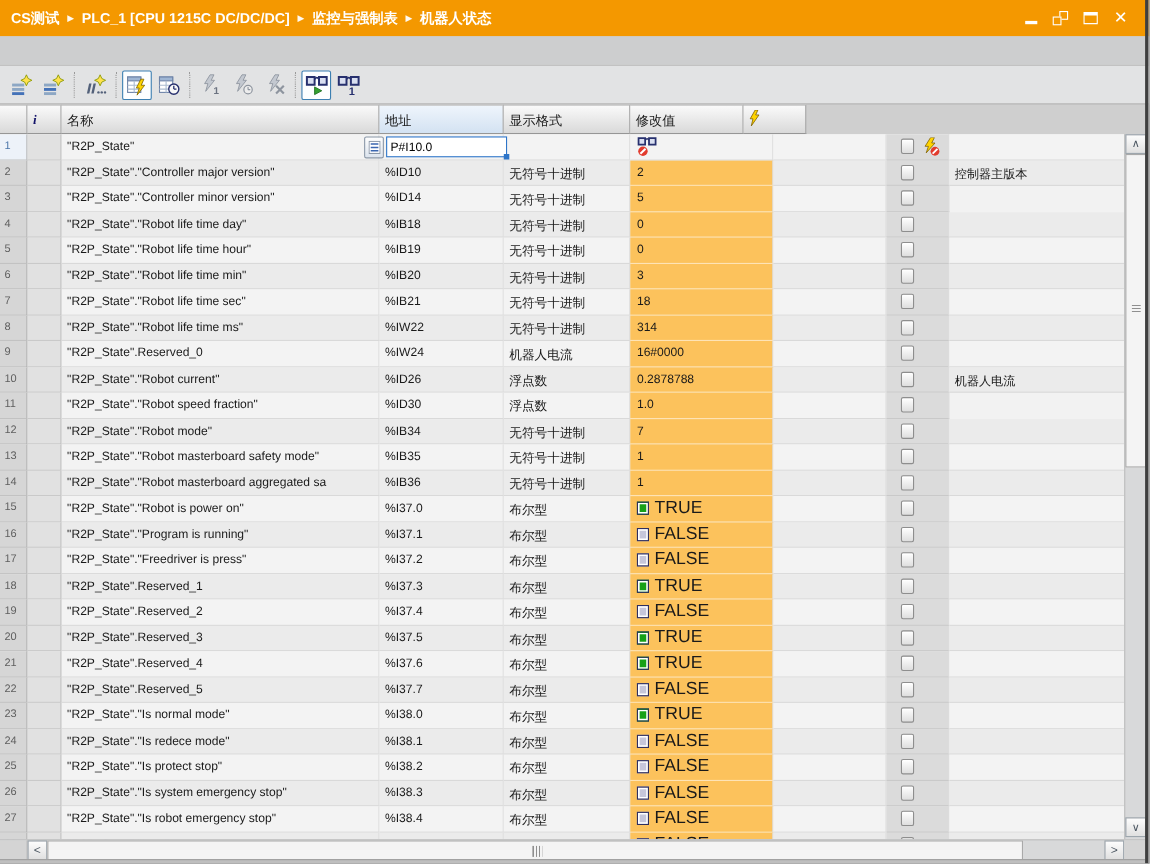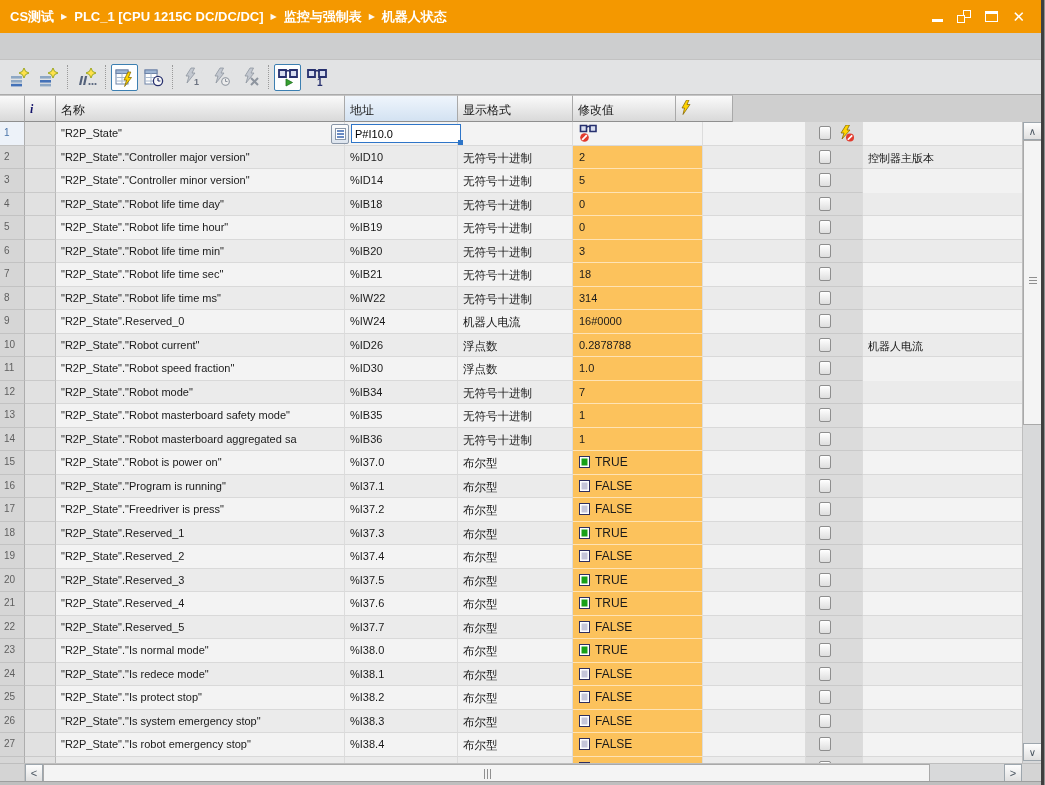--- a/index.html
+++ b/index.html
@@ -59,21 +59,21 @@
 
   .val-text{display:none;padding-left:1px;}
   .val-bool{display:none;align-items:center;}
   .val-blocked{display:none;align-items:center;padding-left:1px;}
   .row.v-num .val-text{display:block;}
   .row.v-bool .val-bool{display:flex;}
   .row.v-blocked .val-blocked{display:flex;}
   .boolbox{width:11px;height:12px;border:1px solid #2F2F5F;box-shadow:inset 0 0 0 1.5px #FFF;margin:0 5px 0 1px;flex:0 0 auto;}
   .row.bool-true .boolbox{background:#17A017;}
   .row.bool-false .boolbox{background:#C6C6DA;}
-  .bool-text{font-size:12px;}
+  .bool-text{font-size:16px;}
 
   
   .addr-text{display:inline;}
   .editor-wrap{display:none;position:absolute;left:331px;top:1.5px;align-items:center;gap:2px;z-index:6;}
   .row.editing .editor-wrap{display:flex;}
   .helper-btn{width:18px;height:20px;border:1px solid #8A97A8;border-radius:2px;
     background:linear-gradient(#FDFDFD,#DCE4EE);display:flex;align-items:center;justify-content:center;padding:0;}
   .editor-box{position:relative;}
   .addr-input{width:110px;height:19px;border:1px solid #2E75C8;font-size:11px;padding:0 3px;
     font-family:"Liberation Sans","DejaVu Sans",sans-serif;outline:none;background:#fff;}

